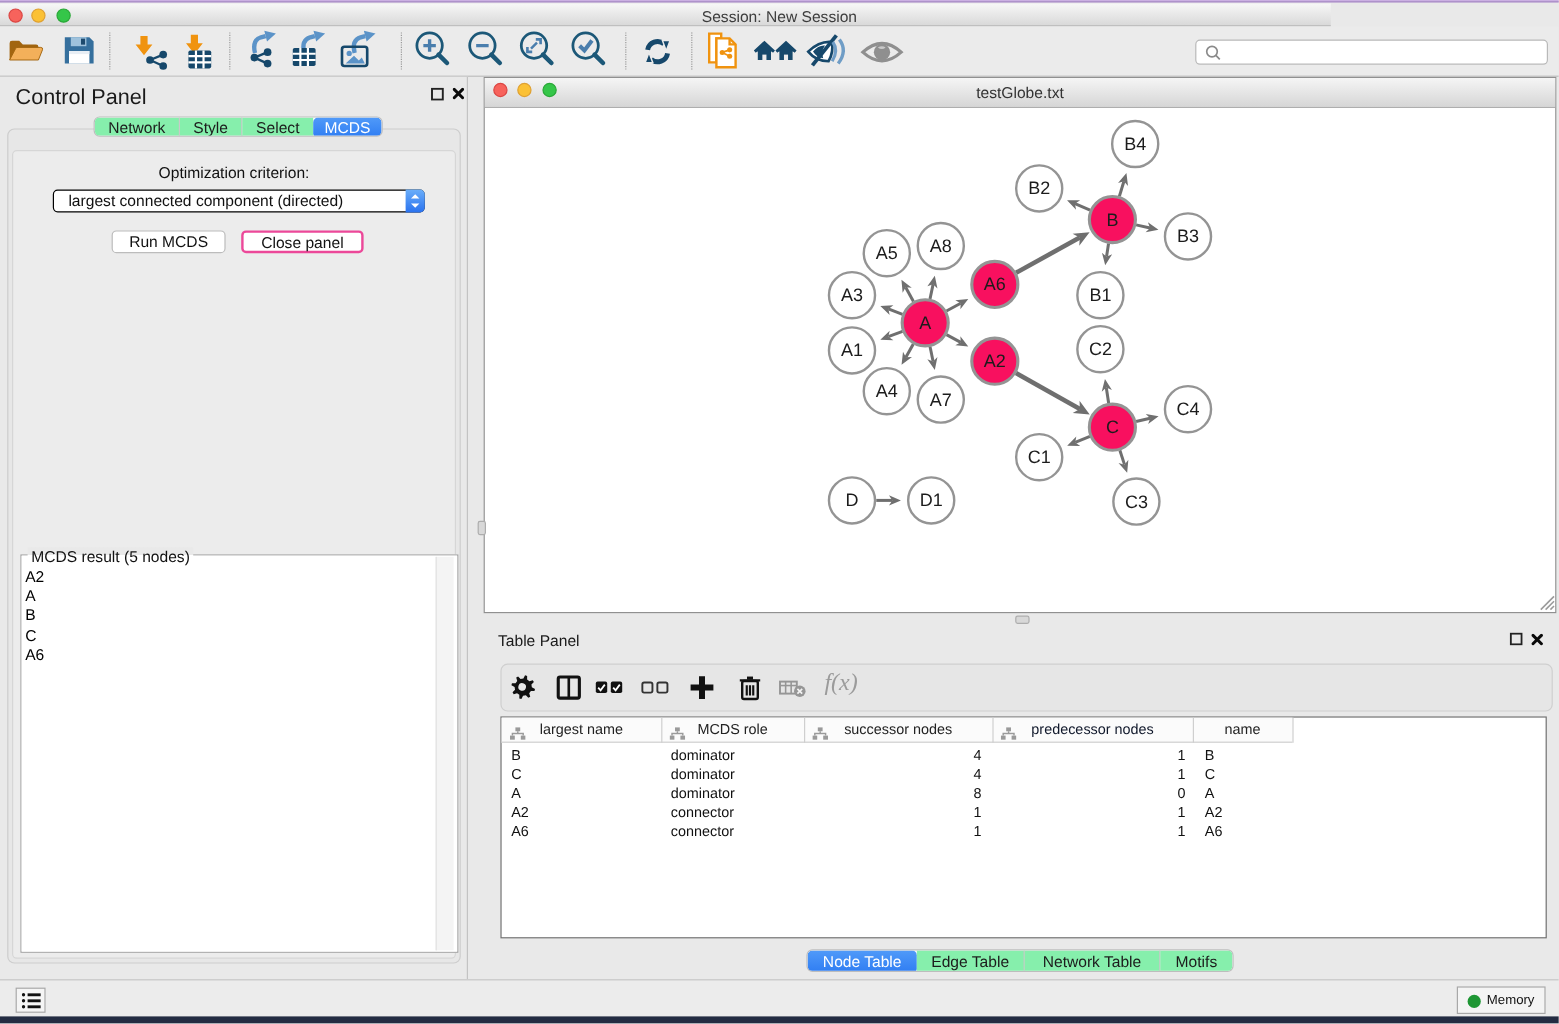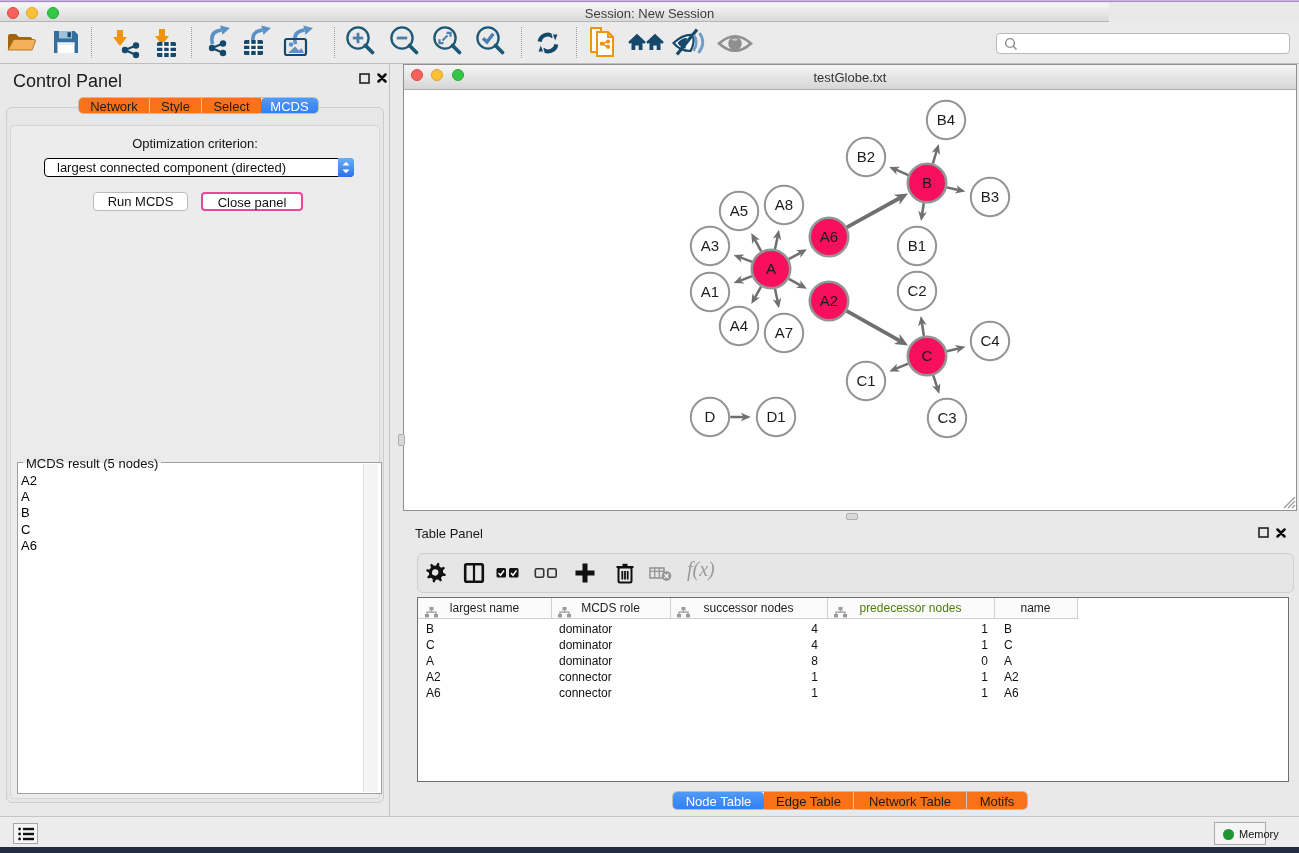--- a/index.html
+++ b/index.html
@@ -1,21 +1,21 @@
 <!DOCTYPE html>
 <html><head><meta charset="utf-8"><style>
 *{margin:0;padding:0;box-sizing:border-box}
 body{width:1299px;height:853px;overflow:hidden;font-family:"Liberation Sans",sans-serif;background:#e9e9e9;position:relative}
 .abs{position:absolute}
 .tbi{position:absolute;top:22px}
 .tsep{position:absolute;top:27px;height:31px;width:0;border-left:1px dotted #9b9b9b}
 .tpi{position:absolute;top:561px}
 .fx{left:687px;top:558px;font-family:'Liberation Serif',serif;font-style:italic;font-size:20px;color:#9b9b9b}
 .light{position:absolute;width:12px;height:12px;border-radius:50%}
-.tab{display:inline-block;text-align:center;font-size:13px;color:#1c1c1c;background:#f97316;line-height:17px;height:17px;vertical-align:top}
+.tab{display:inline-block;text-align:center;font-size:13px;color:#1c1c1c;background:#86efac;line-height:17px;height:17px;vertical-align:top}
 </style></head><body>
 
 <div class="abs" style="left:0;top:0;width:1299px;height:2px;background:#cbb0e2;border-bottom:1px solid #a78bc4"></div>
 
 <div class="abs" style="left:0;top:3px;width:1109px;height:19px;background:linear-gradient(#f7f7f7,#d9d9d9);border-bottom:1px solid #b6b6b6">
  <div class="light" style="left:7px;top:4px;background:#f7635c;border:1px solid #db4744"></div>
  <div class="light" style="left:26px;top:4px;background:#fbc135;border:1px solid #dfa133"></div>
  <div class="light" style="left:47px;top:4px;background:#35c649;border:1px solid #2aa838"></div>
  <div class="abs" style="left:0;width:1299px;top:0;text-align:center;font-size:13px;color:#3c3c3c;line-height:22px">Session: New Session</div>
 </div>
@@ -385,21 +385,21 @@
 <div class="abs" style="left:670px;top:601px;width:157px;text-align:center;font-size:12px;color:#222">successor nodes</div>
 <div class="abs" style="left:677px;top:603px"><svg width="13" height="11" viewBox="0 0 13 11" style="vertical-align:-1px">
       <g fill="#9a9a9a">
         <rect x="4.5" y="0" width="4" height="3.4"></rect>
         <rect x="0" y="7" width="4" height="3.4"></rect>
         <rect x="9" y="7" width="4" height="3.4"></rect>
         <path d="M6.5 3.4 L6.5 5.2 M2 7 L2 5.2 L11 5.2 L11 7" stroke="#9a9a9a" fill="none" stroke-width="1.2"></path>
       </g>
     </svg></div>
 <div class="abs" style="left:827px;top:598px;width:1px;height:21px;background:#cfcfcf"></div>
-<div class="abs" style="left:827px;top:601px;width:167px;text-align:center;font-size:12px;color:#4d7c0f">predecessor nodes</div>
+<div class="abs" style="left:827px;top:601px;width:167px;text-align:center;font-size:12px;color:#0f172a">predecessor nodes</div>
 <div class="abs" style="left:834px;top:603px"><svg width="13" height="11" viewBox="0 0 13 11" style="vertical-align:-1px">
       <g fill="#9a9a9a">
         <rect x="4.5" y="0" width="4" height="3.4"></rect>
         <rect x="0" y="7" width="4" height="3.4"></rect>
         <rect x="9" y="7" width="4" height="3.4"></rect>
         <path d="M6.5 3.4 L6.5 5.2 M2 7 L2 5.2 L11 5.2 L11 7" stroke="#9a9a9a" fill="none" stroke-width="1.2"></path>
       </g>
     </svg></div>
 <div class="abs" style="left:994px;top:598px;width:1px;height:21px;background:#cfcfcf"></div>
 <div class="abs" style="left:994px;top:601px;width:83px;text-align:center;font-size:12px;color:#222">name</div>
@@ -440,16 +440,16 @@
       <g fill="#111">
         <circle cx="1.6" cy="2" r="1.4"></circle>
         <circle cx="1.6" cy="7" r="1.4"></circle>
         <circle cx="1.6" cy="12" r="1.4"></circle>
         <rect x="5" y="0.8" width="11" height="2.4"></rect>
         <rect x="5" y="5.8" width="11" height="2.4"></rect>
         <rect x="5" y="10.8" width="11" height="2.4"></rect>
       </g>
     </svg>
 </div>
-<div class="abs" style="left:1214px;top:822px;width:52px;height:23px;background:#f4f4f4;border:1px solid #a8a8a8">
+<div class="abs" style="left:1214px;top:822px;width:74px;height:23px;background:#f4f4f4;border:1px solid #a8a8a8">
  <div style="position:absolute;left:8px;top:6px;width:11px;height:11px;border-radius:50%;background:#1e9634"></div>
  <span style="position:absolute;left:24px;top:5px;font-size:11px;color:#111">Memory</span>
 </div>
 <div class="abs" style="left:0;top:847px;width:1299px;height:6px;background:#232c42"></div>
 </body></html>

